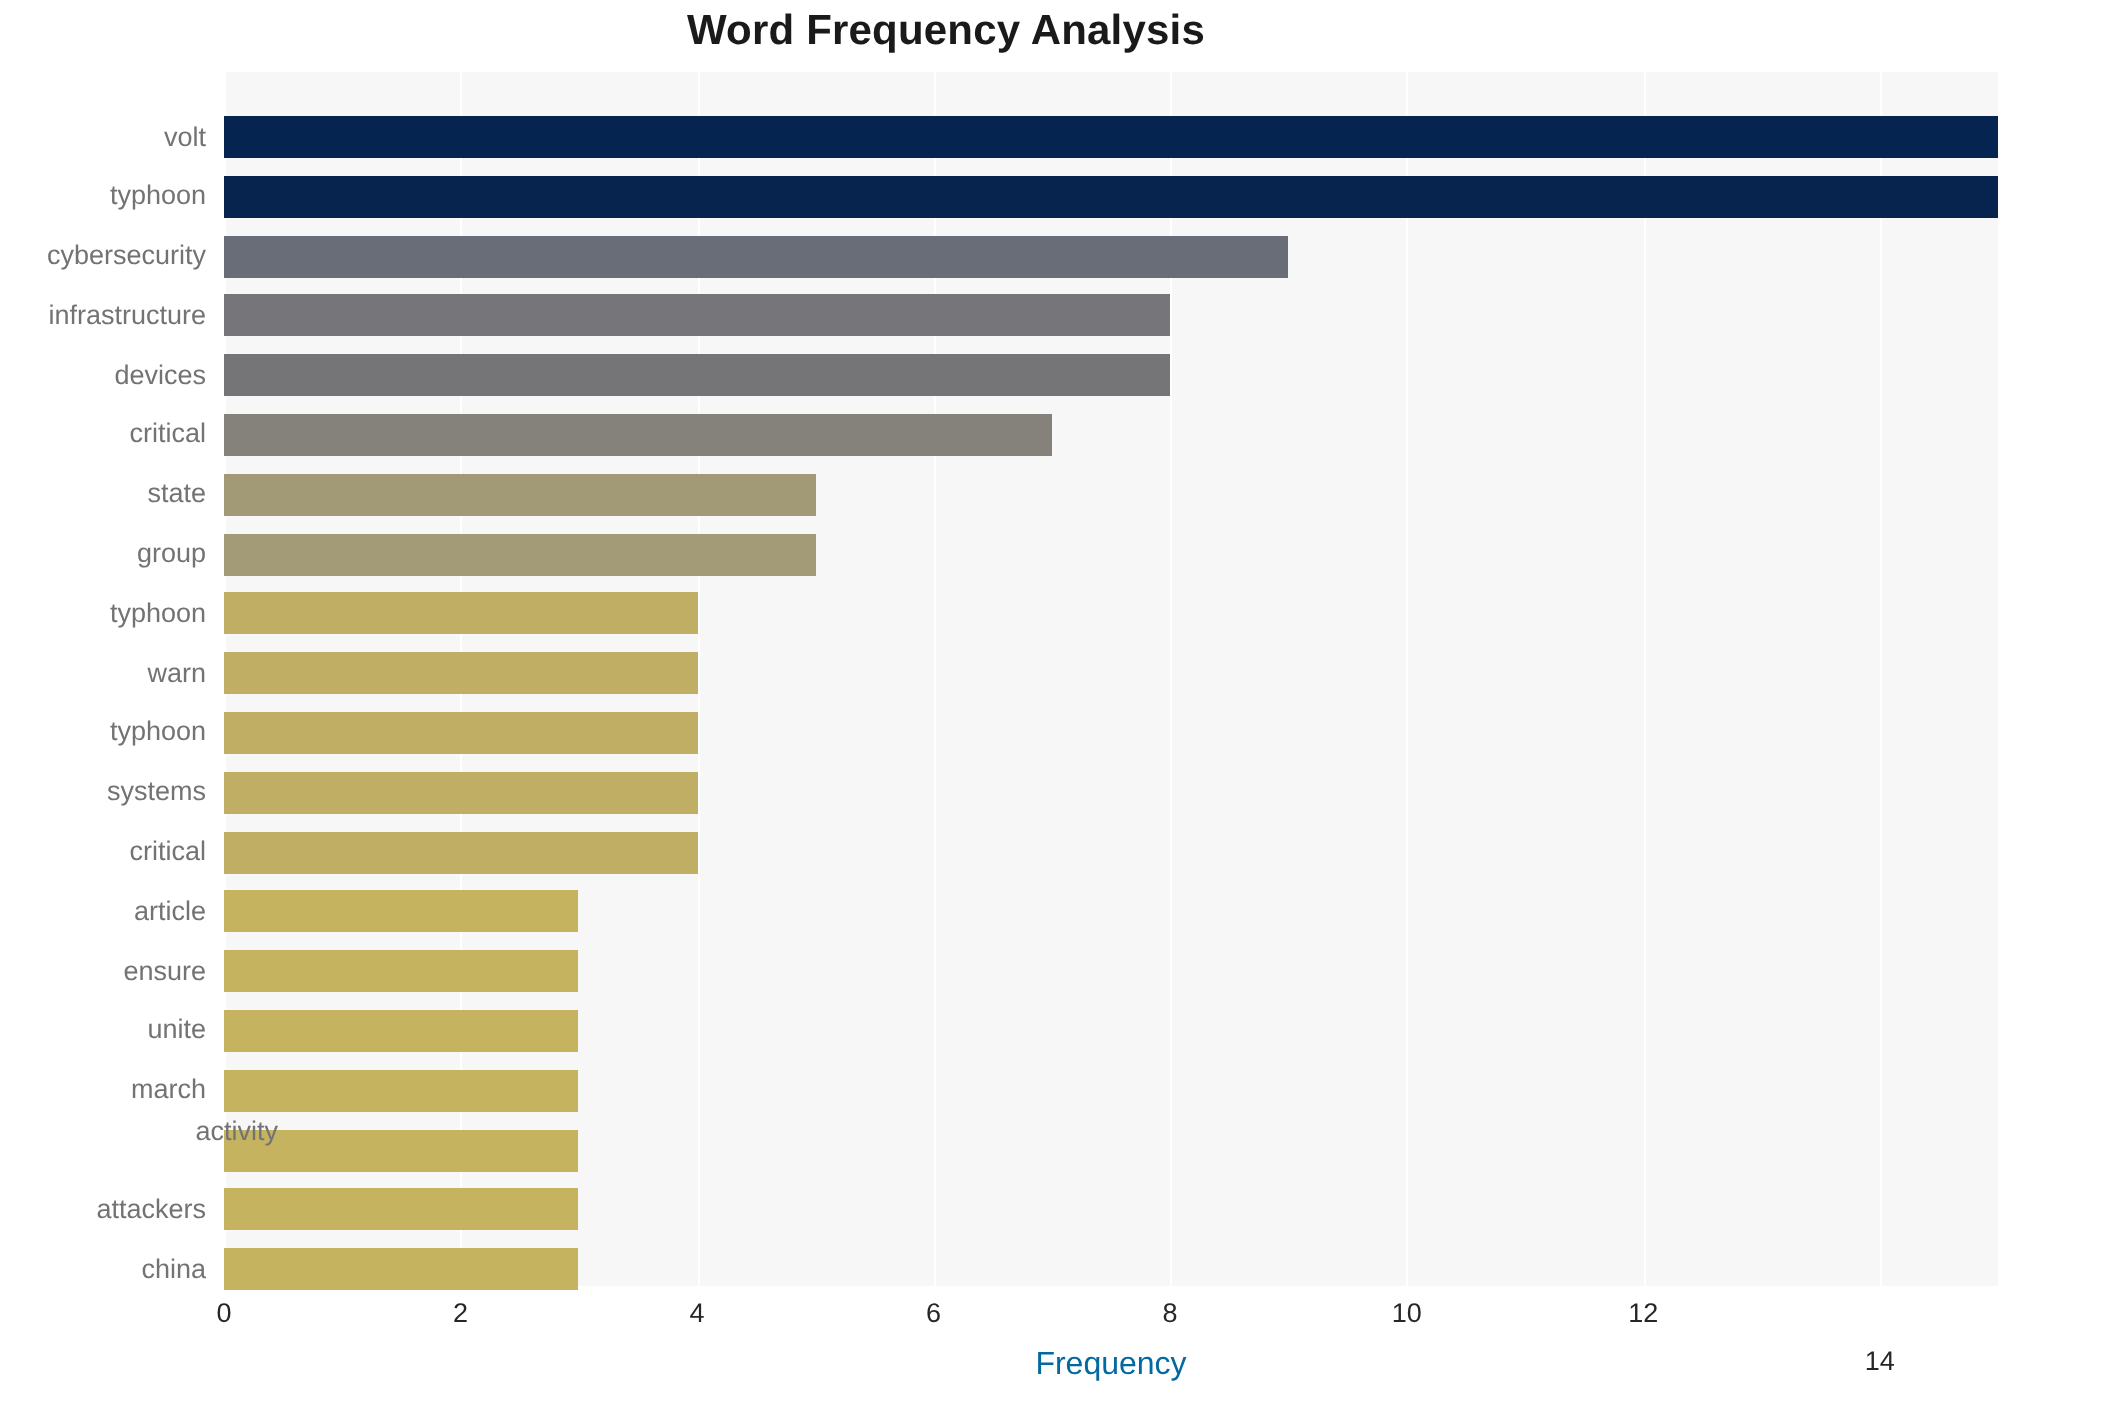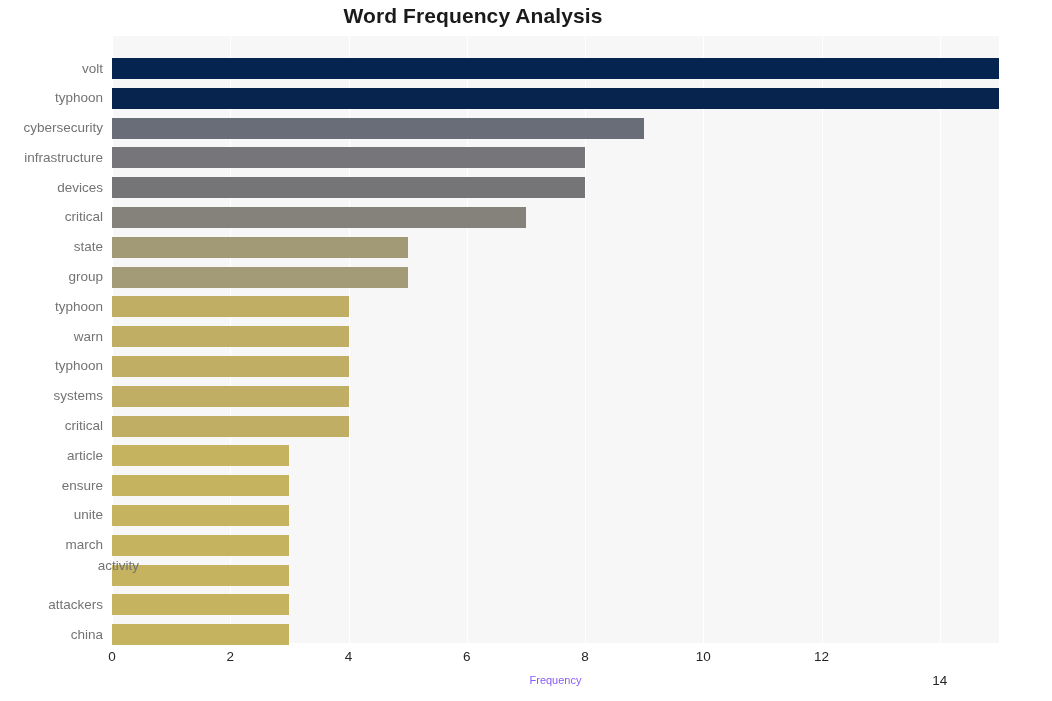--- a/index.html
+++ b/index.html
@@ -99,22 +99,22 @@
     font-size: 13.5px;
     color: #262626;
   }
 
   #xlabel {
     position: absolute;
     left: 112px;
     top: 674px;
     width: 887px;
     text-align: center;
-    font-size: 11px;
-    color: #8b5cf6;
+    font-size: 16px;
+    color: #0369a1;
   }
 </style>
 </head>
 <body>
 
 <div id="figure">
 
   <div id="chart-title">Word Frequency Analysis</div>
 
   <div id="plot-area">

